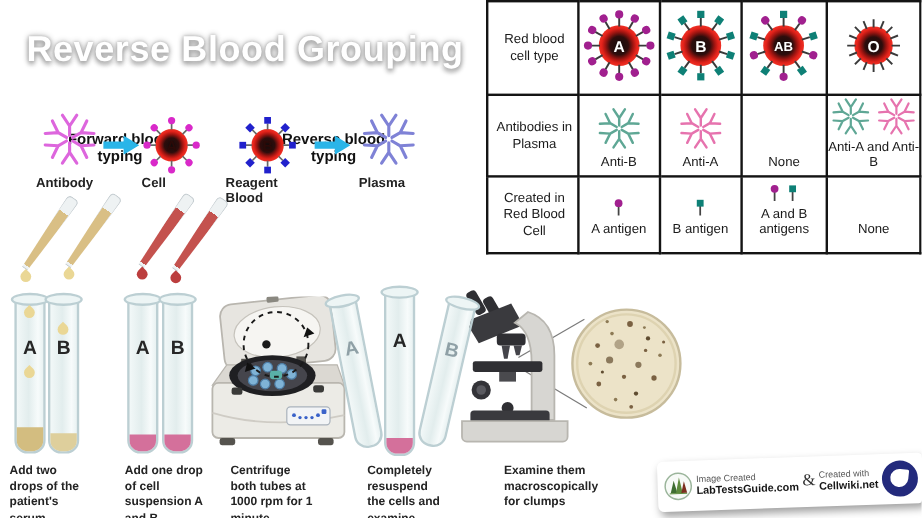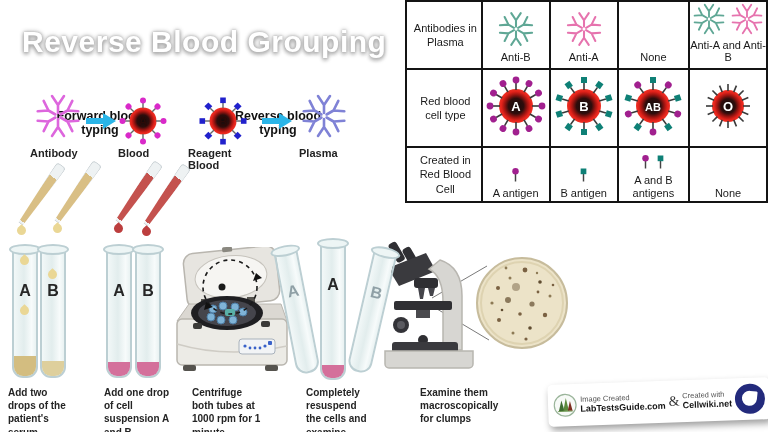--- a/index.html
+++ b/index.html
@@ -16,21 +16,21 @@
   .icon-label{font-size:11px;font-weight:bold;color:#222;text-align:left;}
 
   
   table.bgt{border-collapse:collapse;table-layout:fixed;}
   table.bgt td{border:2px solid #141414;text-align:center;vertical-align:middle;padding:0;background:#fff;}
   td.corner{border-top:none!important;border-left:none!important;background:transparent!important;}
   td.gh{font-size:12px;color:#111;}
   td.rl{font-size:11px;line-height:1.3;text-align:left;padding-left:5px!important;padding-right:2px!important;}
   .stack{display:flex;flex-direction:column;align-items:center;justify-content:flex-end;gap:3px;}
   .stack.r2{height:62px;padding-bottom:4px;}
-  .stack.r3{height:50px;padding-bottom:0;}
+  .stack.r3{height:50px;padding-bottom:12px;}
   .cell-sub{font-size:11px;color:#1a1a1a;line-height:1.15;}
   .duo{display:flex;align-items:flex-end;gap:2px;}
 
   
   .tube{position:absolute;width:22px;height:128px;background:linear-gradient(90deg,#f2f8f8,#e2eded 45%,#f7fbfb 80%,#e9f2f2);
         border:2px solid #bccfd3;border-radius:3px 3px 11px 11px;}
   .tube::before{content:"";position:absolute;left:-5px;right:-5px;top:-4px;height:7px;background:#edf5f5;
         border:2px solid #bccfd3;border-radius:50%;}
   .tlabel{position:absolute;left:0;right:0;top:34px;text-align:center;font-size:16px;font-weight:600;color:#262626;}
   .sed{position:absolute;left:0;right:0;bottom:0;border-radius:0 0 9px 9px;}
@@ -199,26 +199,201 @@
       <g transform="rotate(240) translate(0,-12)">
         <use href="#ysh"></use>
       </g>
       <g transform="rotate(300) translate(0,-12)">
         <use href="#ysh"></use>
       </g>
     </g>
 </svg>
 
 <div class="abs icon-label" style="left:30px;top:147px;width:56px">Antibody</div>
-<div class="abs icon-label" style="left:118px;top:147px;width:50px">Blood</div>
+<div class="abs icon-label" style="left:118px;top:147px;width:50px">Cell</div>
 <div class="abs icon-label" style="left:188px;top:147px;width:70px">Reagent Blood</div>
 <div class="abs icon-label" style="left:299px;top:147px;width:50px">Plasma</div>
 
 <table class="bgt abs" style="left:405px;top:0">
   <tbody>
+  <tr style="height:78px">
+    <td class="rl">Red blood cell type</td>
+    <td>
+      <svg width="66" height="66" viewBox="-33 -33 66 66">
+        <circle r="17" fill="url(#rbcg)"></circle>
+        <g>
+              <g transform="rotate(0)">
+                <use href="#spkA"></use>
+              </g>
+              <g transform="rotate(30)">
+                <use href="#spkA"></use>
+              </g>
+              <g transform="rotate(60)">
+                <use href="#spkA"></use>
+              </g>
+              <g transform="rotate(90)">
+                <use href="#spkA"></use>
+              </g>
+              <g transform="rotate(120)">
+                <use href="#spkA"></use>
+              </g>
+              <g transform="rotate(150)">
+                <use href="#spkA"></use>
+              </g>
+              <g transform="rotate(180)">
+                <use href="#spkA"></use>
+              </g>
+              <g transform="rotate(210)">
+                <use href="#spkA"></use>
+              </g>
+              <g transform="rotate(240)">
+                <use href="#spkA"></use>
+              </g>
+              <g transform="rotate(270)">
+                <use href="#spkA"></use>
+              </g>
+              <g transform="rotate(300)">
+                <use href="#spkA"></use>
+              </g>
+              <g transform="rotate(330)">
+                <use href="#spkA"></use>
+              </g>
+            </g>
+        <text x="0" y="5" text-anchor="middle" font-size="13" font-weight="bold" fill="#fff">A</text>
+      </svg></td>
+    <td>
+      <svg width="66" height="66" viewBox="-33 -33 66 66">
+        <circle r="17" fill="url(#rbcg)"></circle>
+        <g>
+              <g transform="rotate(0)">
+                <use href="#spkB"></use>
+              </g>
+              <g transform="rotate(36)">
+                <use href="#spkB"></use>
+              </g>
+              <g transform="rotate(72)">
+                <use href="#spkB"></use>
+              </g>
+              <g transform="rotate(108)">
+                <use href="#spkB"></use>
+              </g>
+              <g transform="rotate(144)">
+                <use href="#spkB"></use>
+              </g>
+              <g transform="rotate(180)">
+                <use href="#spkB"></use>
+              </g>
+              <g transform="rotate(216)">
+                <use href="#spkB"></use>
+              </g>
+              <g transform="rotate(252)">
+                <use href="#spkB"></use>
+              </g>
+              <g transform="rotate(288)">
+                <use href="#spkB"></use>
+              </g>
+              <g transform="rotate(324)">
+                <use href="#spkB"></use>
+              </g>
+            </g>
+        <text x="0" y="5" text-anchor="middle" font-size="13" font-weight="bold" fill="#fff">B</text>
+      </svg></td>
+    <td>
+      <svg width="66" height="66" viewBox="-33 -33 66 66">
+        <circle r="17" fill="url(#rbcg)"></circle>
+        <g>
+              <g transform="rotate(0)">
+                <use href="#spkB"></use>
+              </g>
+              <g transform="rotate(36)">
+                <use href="#spkA"></use>
+              </g>
+              <g transform="rotate(72)">
+                <use href="#spkB"></use>
+              </g>
+              <g transform="rotate(108)">
+                <use href="#spkA"></use>
+              </g>
+              <g transform="rotate(144)">
+                <use href="#spkB"></use>
+              </g>
+              <g transform="rotate(180)">
+                <use href="#spkA"></use>
+              </g>
+              <g transform="rotate(216)">
+                <use href="#spkB"></use>
+              </g>
+              <g transform="rotate(252)">
+                <use href="#spkA"></use>
+              </g>
+              <g transform="rotate(288)">
+                <use href="#spkB"></use>
+              </g>
+              <g transform="rotate(324)">
+                <use href="#spkA"></use>
+              </g>
+            </g>
+        <text x="0" y="4.5" text-anchor="middle" font-size="11" font-weight="bold" fill="#fff">AB</text>
+      </svg></td>
+    <td>
+      <svg width="62" height="62" viewBox="-31 -31 62 62">
+        <circle r="16" fill="url(#rbcg)"></circle>
+        <g>
+              <g transform="rotate(0)">
+                <use href="#spkO"></use>
+              </g>
+              <g transform="rotate(22.5)">
+                <use href="#spkO"></use>
+              </g>
+              <g transform="rotate(45)">
+                <use href="#spkO"></use>
+              </g>
+              <g transform="rotate(67.5)">
+                <use href="#spkO"></use>
+              </g>
+              <g transform="rotate(90)">
+                <use href="#spkO"></use>
+              </g>
+              <g transform="rotate(112.5)">
+                <use href="#spkO"></use>
+              </g>
+              <g transform="rotate(135)">
+                <use href="#spkO"></use>
+              </g>
+              <g transform="rotate(157.5)">
+                <use href="#spkO"></use>
+              </g>
+              <g transform="rotate(180)">
+                <use href="#spkO"></use>
+              </g>
+              <g transform="rotate(202.5)">
+                <use href="#spkO"></use>
+              </g>
+              <g transform="rotate(225)">
+                <use href="#spkO"></use>
+              </g>
+              <g transform="rotate(247.5)">
+                <use href="#spkO"></use>
+              </g>
+              <g transform="rotate(270)">
+                <use href="#spkO"></use>
+              </g>
+              <g transform="rotate(292.5)">
+                <use href="#spkO"></use>
+              </g>
+              <g transform="rotate(315)">
+                <use href="#spkO"></use>
+              </g>
+              <g transform="rotate(337.5)">
+                <use href="#spkO"></use>
+              </g>
+            </g>
+        <text x="0" y="5" text-anchor="middle" font-size="13" font-weight="bold" fill="#fff">O</text>
+      </svg></td>
+  </tr>
   <tr style="height:68px">
     <td class="rl">Antibodies in Plasma</td>
     <td>
           <div class="stack r2">
       <svg width="42" height="38" viewBox="-24 -24 48 48">
               <g stroke="#5fa795">
                 <g transform="rotate(0) translate(0,-12)">
                   <use href="#ysh"></use>
                 </g>
                 <g transform="rotate(60) translate(0,-12)">
@@ -317,195 +492,20 @@
                   </g>
                   <g transform="rotate(300) translate(0,-12)">
                     <use href="#ysh"></use>
                   </g>
                 </g>
               </svg>
       </div>
       <span class="cell-sub">Anti-A and Anti-B</span>
           </div>
         </td>
-  </tr>
-  <tr style="height:78px">
-    <td class="rl">Red blood cell type</td>
-    <td>
-      <svg width="66" height="66" viewBox="-33 -33 66 66">
-        <circle r="17" fill="url(#rbcg)"></circle>
-        <g>
-              <g transform="rotate(0)">
-                <use href="#spkA"></use>
-              </g>
-              <g transform="rotate(30)">
-                <use href="#spkA"></use>
-              </g>
-              <g transform="rotate(60)">
-                <use href="#spkA"></use>
-              </g>
-              <g transform="rotate(90)">
-                <use href="#spkA"></use>
-              </g>
-              <g transform="rotate(120)">
-                <use href="#spkA"></use>
-              </g>
-              <g transform="rotate(150)">
-                <use href="#spkA"></use>
-              </g>
-              <g transform="rotate(180)">
-                <use href="#spkA"></use>
-              </g>
-              <g transform="rotate(210)">
-                <use href="#spkA"></use>
-              </g>
-              <g transform="rotate(240)">
-                <use href="#spkA"></use>
-              </g>
-              <g transform="rotate(270)">
-                <use href="#spkA"></use>
-              </g>
-              <g transform="rotate(300)">
-                <use href="#spkA"></use>
-              </g>
-              <g transform="rotate(330)">
-                <use href="#spkA"></use>
-              </g>
-            </g>
-        <text x="0" y="5" text-anchor="middle" font-size="13" font-weight="bold" fill="#fff">A</text>
-      </svg></td>
-    <td>
-      <svg width="66" height="66" viewBox="-33 -33 66 66">
-        <circle r="17" fill="url(#rbcg)"></circle>
-        <g>
-              <g transform="rotate(0)">
-                <use href="#spkB"></use>
-              </g>
-              <g transform="rotate(36)">
-                <use href="#spkB"></use>
-              </g>
-              <g transform="rotate(72)">
-                <use href="#spkB"></use>
-              </g>
-              <g transform="rotate(108)">
-                <use href="#spkB"></use>
-              </g>
-              <g transform="rotate(144)">
-                <use href="#spkB"></use>
-              </g>
-              <g transform="rotate(180)">
-                <use href="#spkB"></use>
-              </g>
-              <g transform="rotate(216)">
-                <use href="#spkB"></use>
-              </g>
-              <g transform="rotate(252)">
-                <use href="#spkB"></use>
-              </g>
-              <g transform="rotate(288)">
-                <use href="#spkB"></use>
-              </g>
-              <g transform="rotate(324)">
-                <use href="#spkB"></use>
-              </g>
-            </g>
-        <text x="0" y="5" text-anchor="middle" font-size="13" font-weight="bold" fill="#fff">B</text>
-      </svg></td>
-    <td>
-      <svg width="66" height="66" viewBox="-33 -33 66 66">
-        <circle r="17" fill="url(#rbcg)"></circle>
-        <g>
-              <g transform="rotate(0)">
-                <use href="#spkB"></use>
-              </g>
-              <g transform="rotate(36)">
-                <use href="#spkA"></use>
-              </g>
-              <g transform="rotate(72)">
-                <use href="#spkB"></use>
-              </g>
-              <g transform="rotate(108)">
-                <use href="#spkA"></use>
-              </g>
-              <g transform="rotate(144)">
-                <use href="#spkB"></use>
-              </g>
-              <g transform="rotate(180)">
-                <use href="#spkA"></use>
-              </g>
-              <g transform="rotate(216)">
-                <use href="#spkB"></use>
-              </g>
-              <g transform="rotate(252)">
-                <use href="#spkA"></use>
-              </g>
-              <g transform="rotate(288)">
-                <use href="#spkB"></use>
-              </g>
-              <g transform="rotate(324)">
-                <use href="#spkA"></use>
-              </g>
-            </g>
-        <text x="0" y="4.5" text-anchor="middle" font-size="11" font-weight="bold" fill="#fff">AB</text>
-      </svg></td>
-    <td>
-      <svg width="62" height="62" viewBox="-31 -31 62 62">
-        <circle r="16" fill="url(#rbcg)"></circle>
-        <g>
-              <g transform="rotate(0)">
-                <use href="#spkO"></use>
-              </g>
-              <g transform="rotate(22.5)">
-                <use href="#spkO"></use>
-              </g>
-              <g transform="rotate(45)">
-                <use href="#spkO"></use>
-              </g>
-              <g transform="rotate(67.5)">
-                <use href="#spkO"></use>
-              </g>
-              <g transform="rotate(90)">
-                <use href="#spkO"></use>
-              </g>
-              <g transform="rotate(112.5)">
-                <use href="#spkO"></use>
-              </g>
-              <g transform="rotate(135)">
-                <use href="#spkO"></use>
-              </g>
-              <g transform="rotate(157.5)">
-                <use href="#spkO"></use>
-              </g>
-              <g transform="rotate(180)">
-                <use href="#spkO"></use>
-              </g>
-              <g transform="rotate(202.5)">
-                <use href="#spkO"></use>
-              </g>
-              <g transform="rotate(225)">
-                <use href="#spkO"></use>
-              </g>
-              <g transform="rotate(247.5)">
-                <use href="#spkO"></use>
-              </g>
-              <g transform="rotate(270)">
-                <use href="#spkO"></use>
-              </g>
-              <g transform="rotate(292.5)">
-                <use href="#spkO"></use>
-              </g>
-              <g transform="rotate(315)">
-                <use href="#spkO"></use>
-              </g>
-              <g transform="rotate(337.5)">
-                <use href="#spkO"></use>
-              </g>
-            </g>
-        <text x="0" y="5" text-anchor="middle" font-size="13" font-weight="bold" fill="#fff">O</text>
-      </svg></td>
   </tr>
   <tr style="height:55px">
     <td class="rl">Created in Red Blood Cell</td>
     <td>
           <div class="stack r3">
       <svg width="13" height="18" viewBox="0 0 16 22">
               <line x1="8" y1="19" x2="8" y2="9" stroke="#444" stroke-width="1.8"></line>
               <circle cx="8" cy="6.5" r="4" fill="#a1208f"></circle>
             </svg>
       <span class="cell-sub">A antigen</span>

